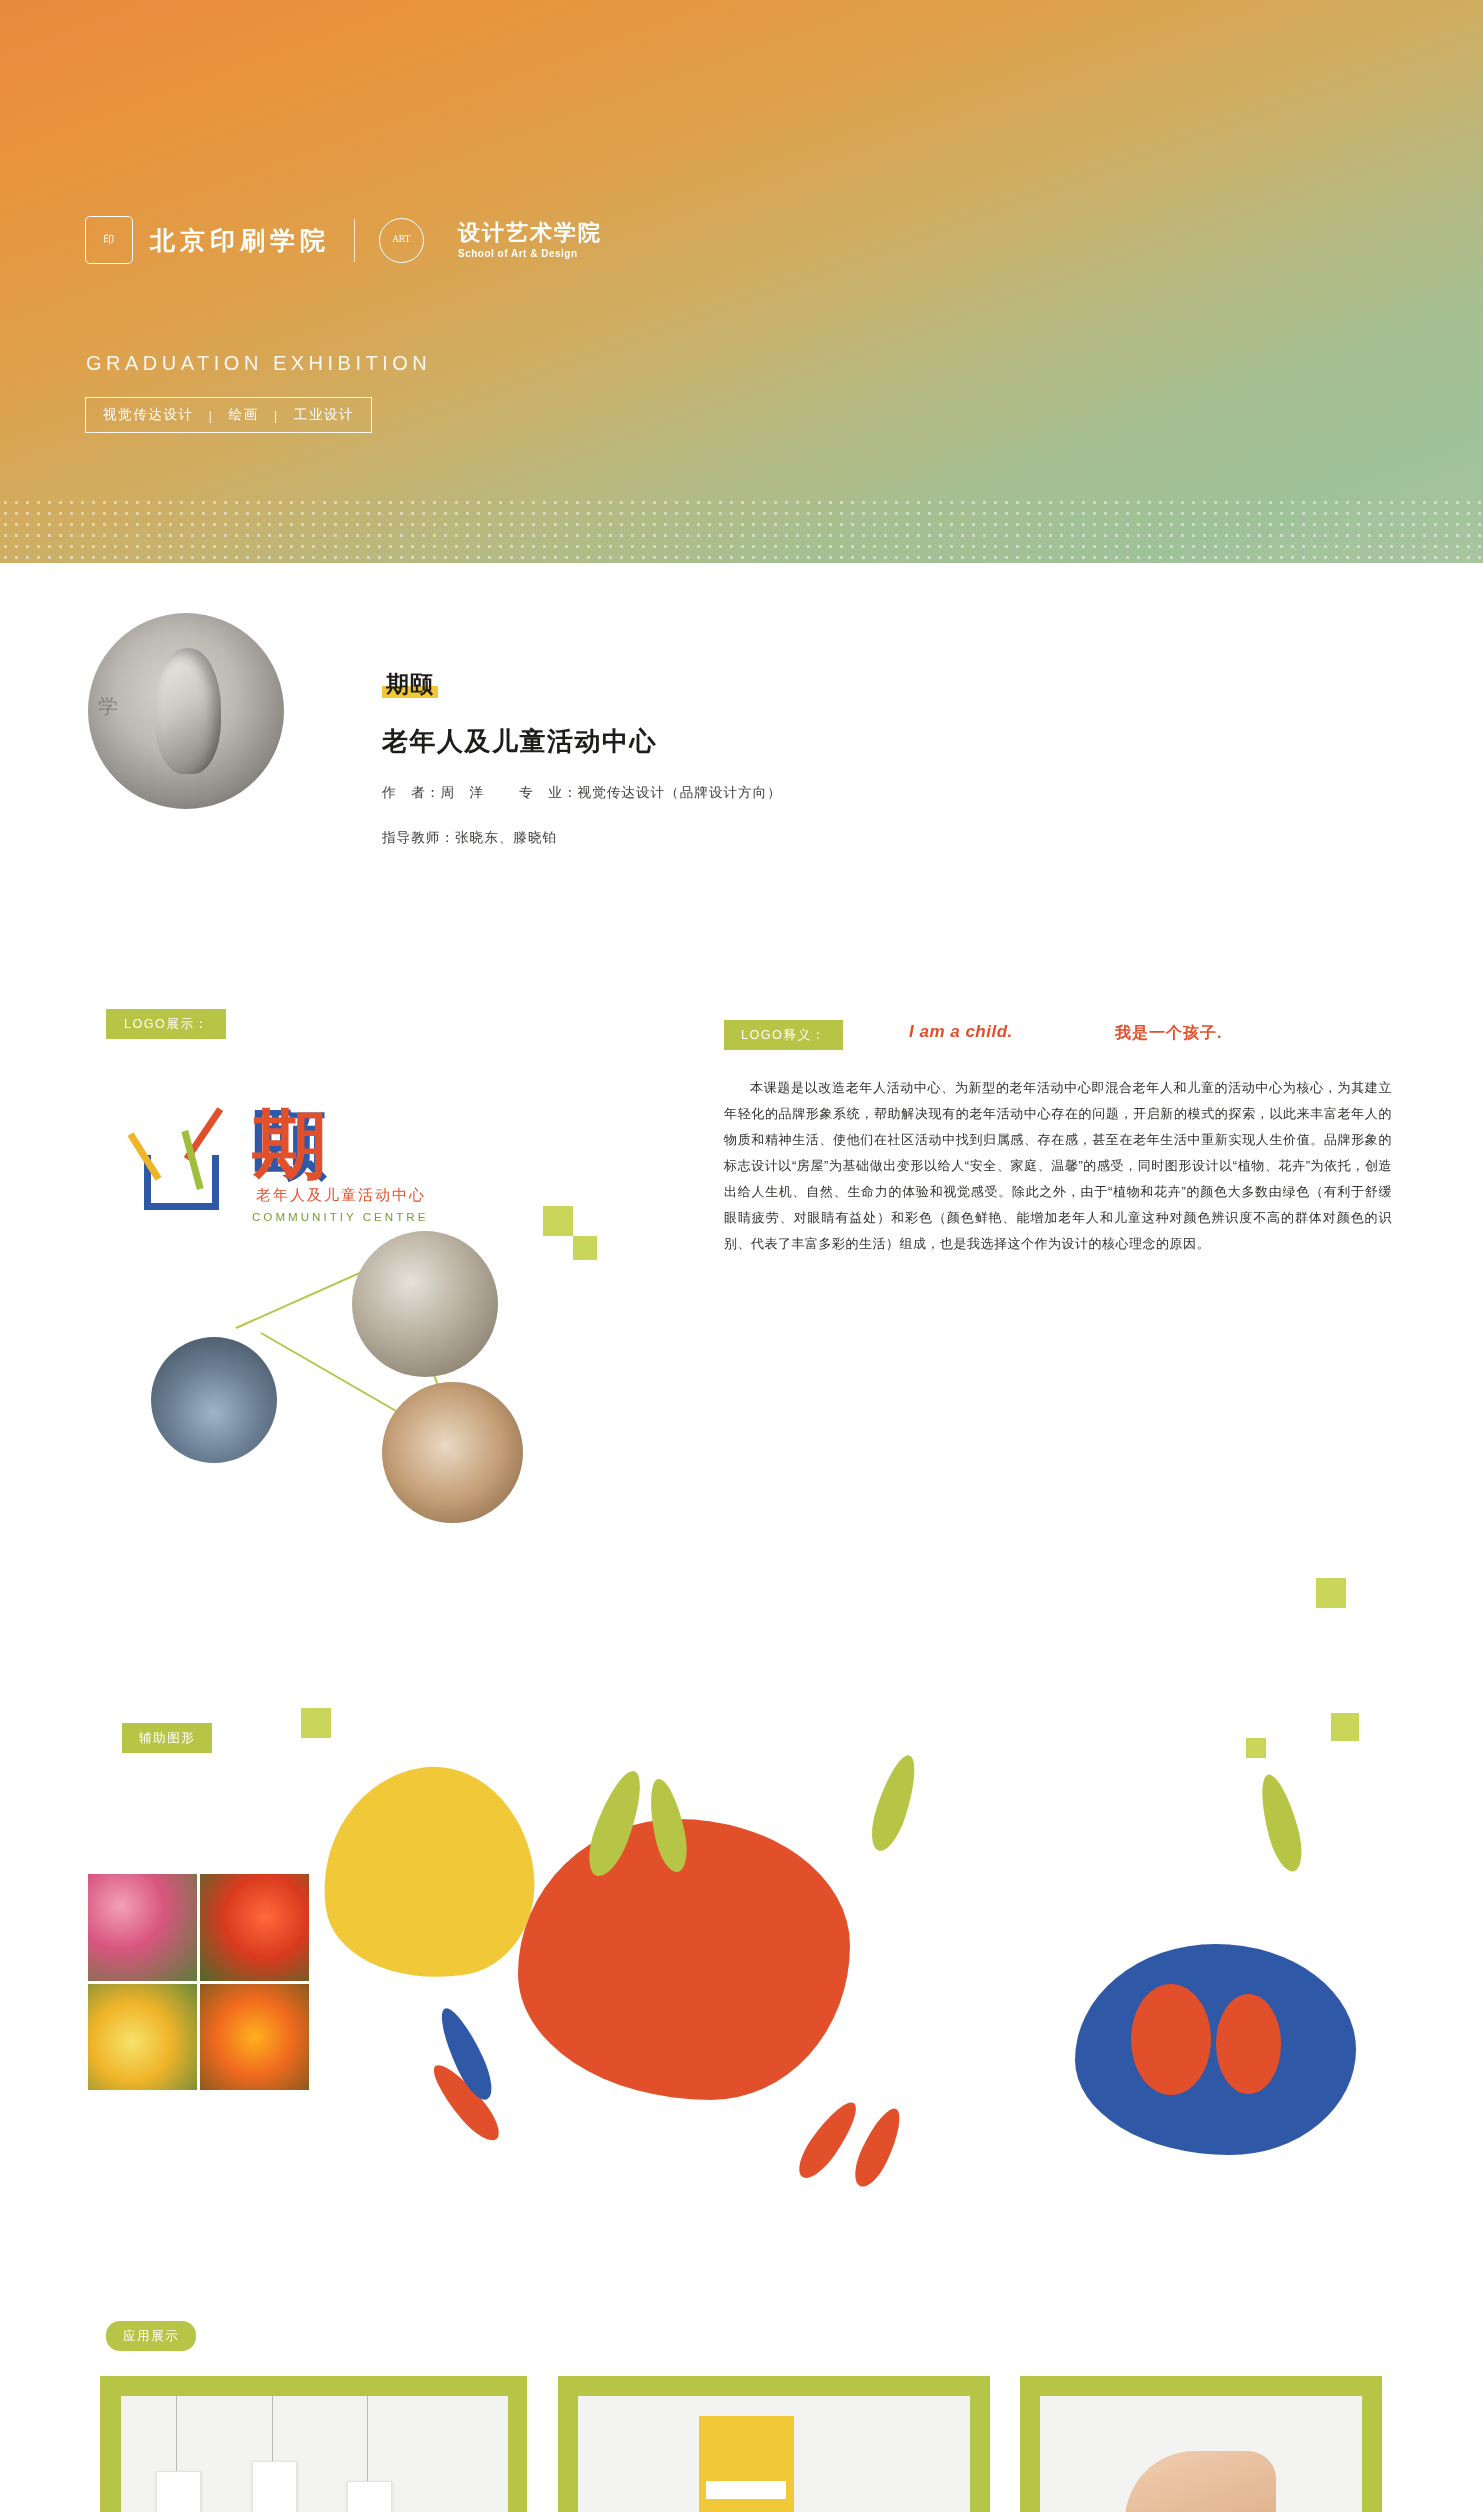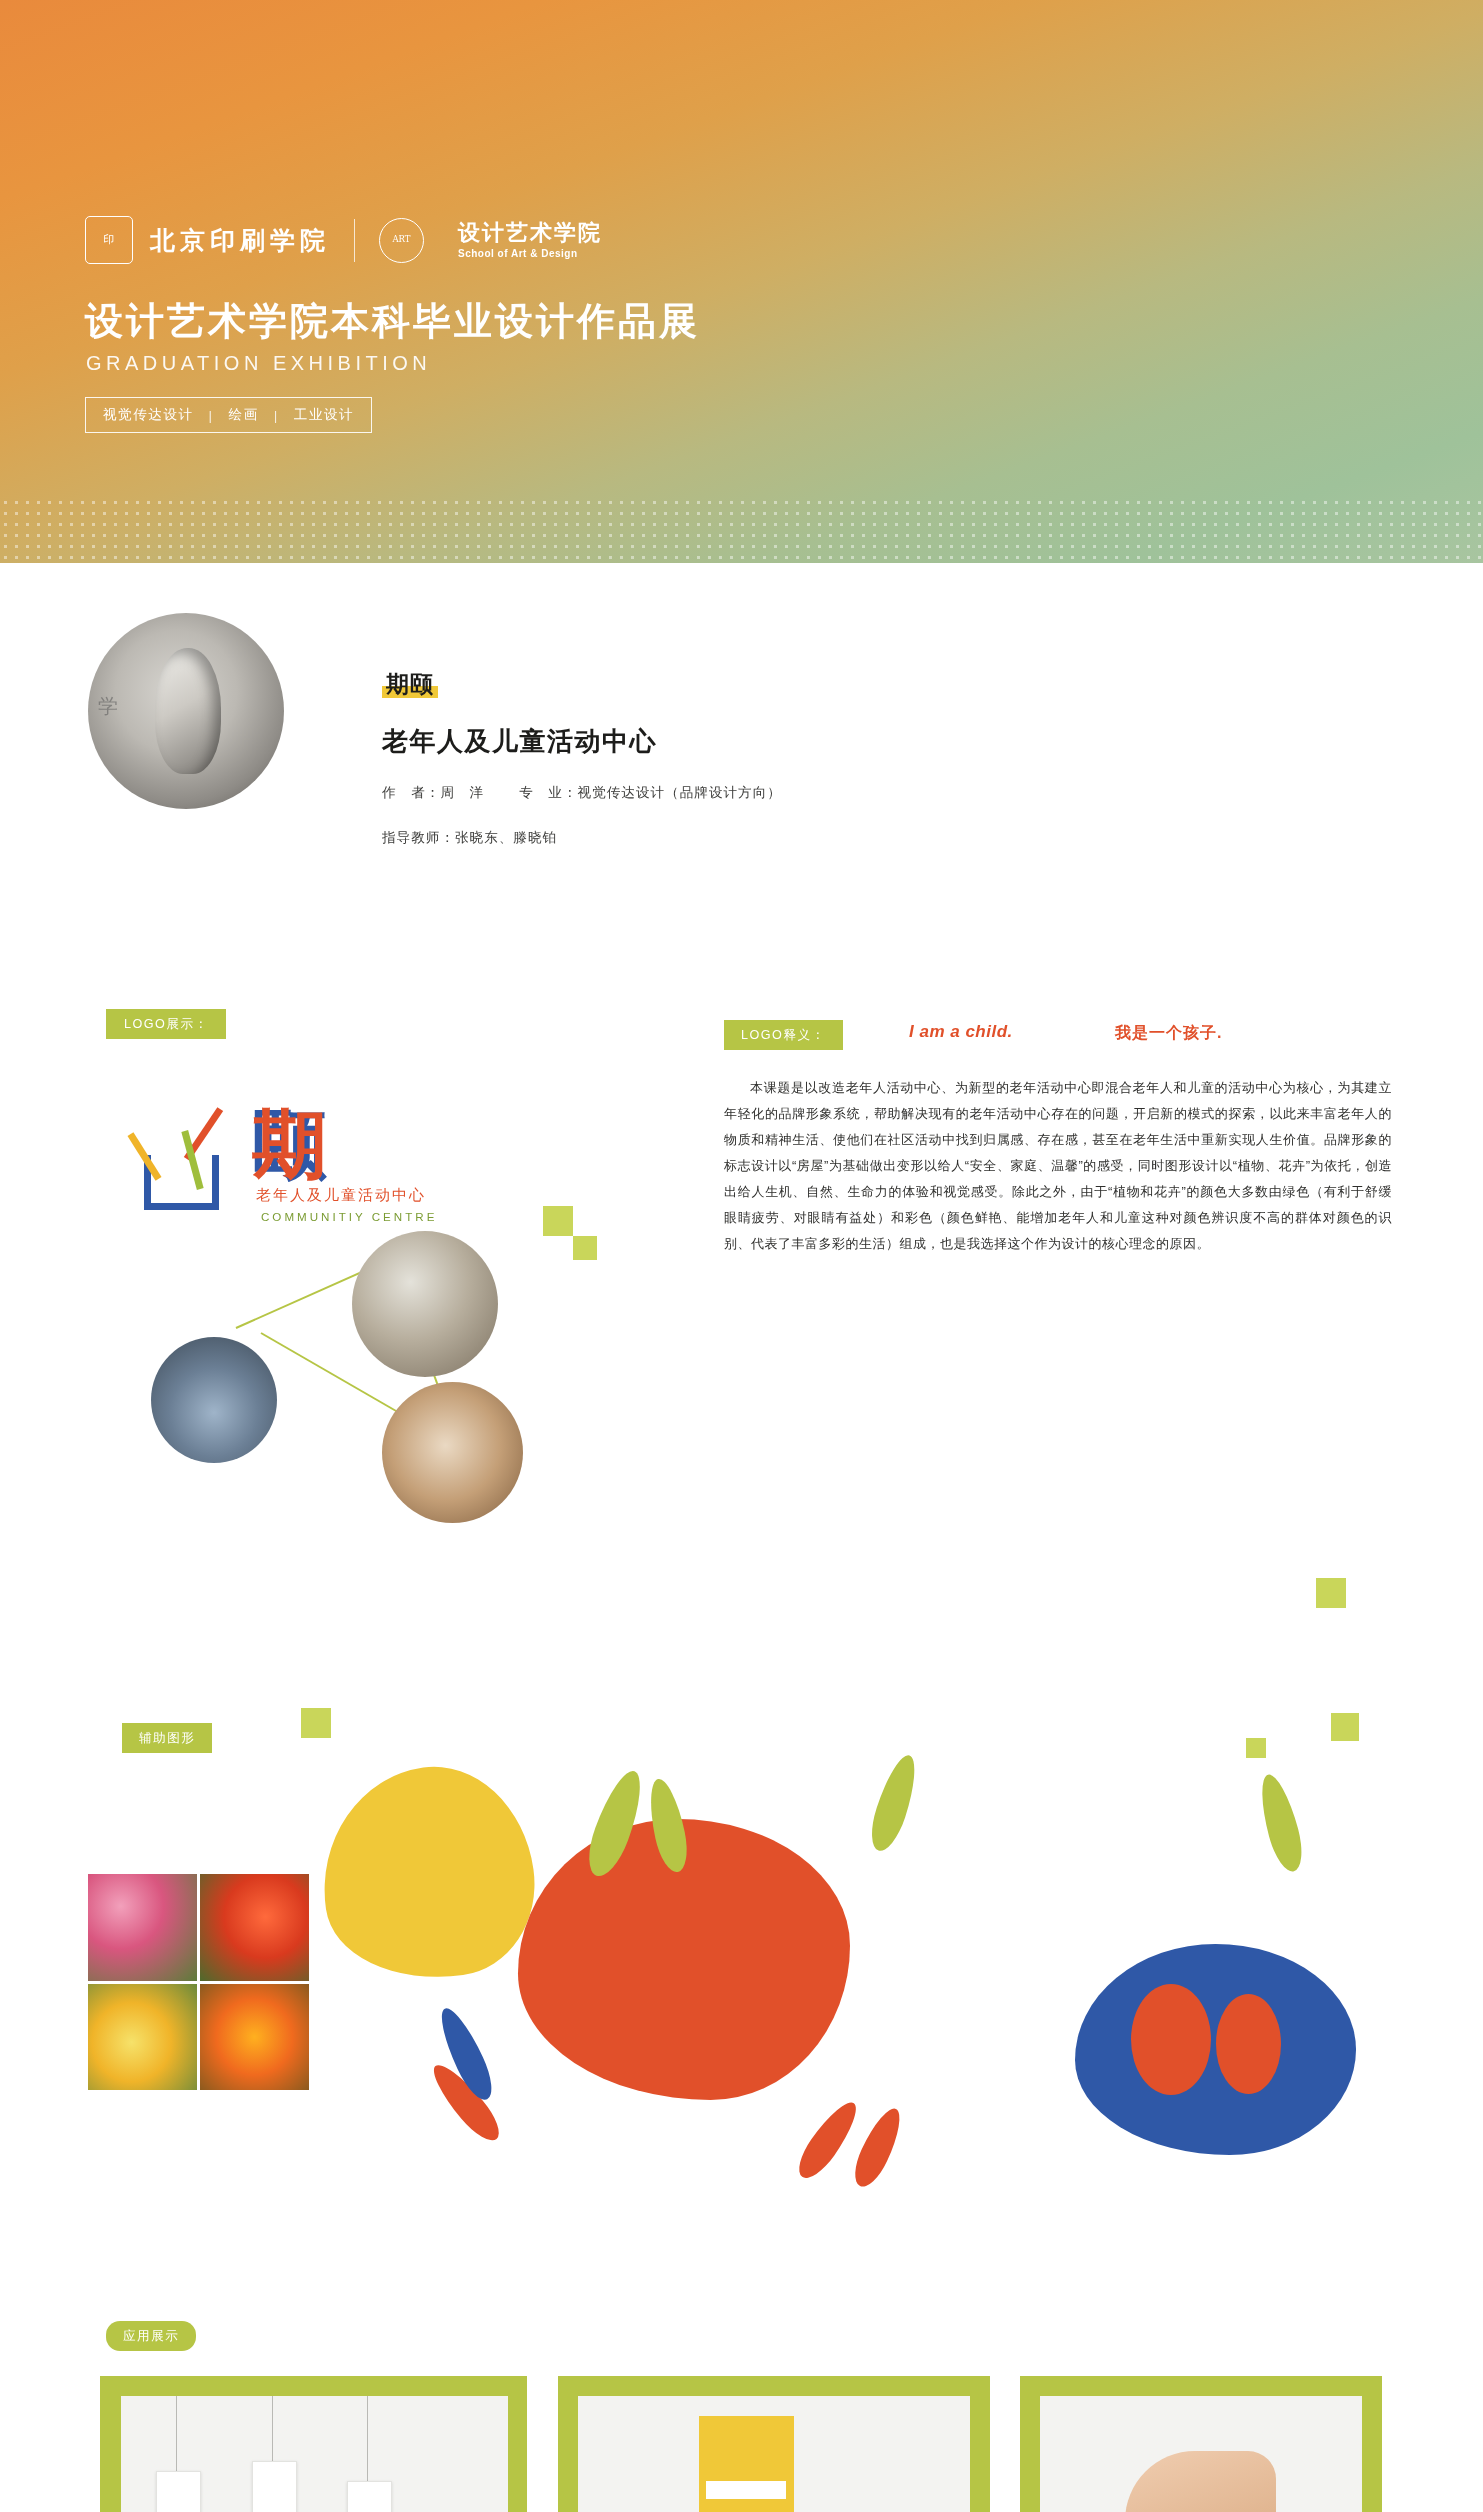--- a/index.html
+++ b/index.html
@@ -245,21 +245,21 @@
   .logo-cn span { color: #2f58a7; }
   .logo-sub-cn {
     position: absolute;
     left: 130px; top: 111px;
     font-size: 15px;
     color: #e1502a;
     letter-spacing: 2px;
   }
   .logo-sub-en {
     position: absolute;
-    left: 135px; top: 135px;
+    left: 126px; top: 135px;
     font-size: 11.6px;
     color: #7b9c33;
     letter-spacing: 3px;
   }
   .sq { position: absolute; background: #c9d65a; }
   .photo-circ {
     position: absolute;
     border-radius: 50%;
     overflow: hidden;
     border: 0;
@@ -318,21 +318,20 @@
       </div>
       <div class="univ-name">北京印刷学院</div>
       <div class="vdivider"></div>
       <div class="seal2">ART</div>
       <div class="school-block">
         <div class="school-cn">设计艺术学院</div>
         <div class="school-en">School of Art &amp; Design</div>
       </div>
     </div>
 
-    <div class="main-title">设计艺术学院本科毕业设计作品展</div>
     <div class="sub-title">GRADUATION EXHIBITION</div>
 
     <div class="cat-box">
       <span>视觉传达设计</span>
       <span class="cat-sep">|</span>
       <span>绘画</span>
       <span class="cat-sep">|</span>
       <span>工业设计</span>
     </div>
   </div>

